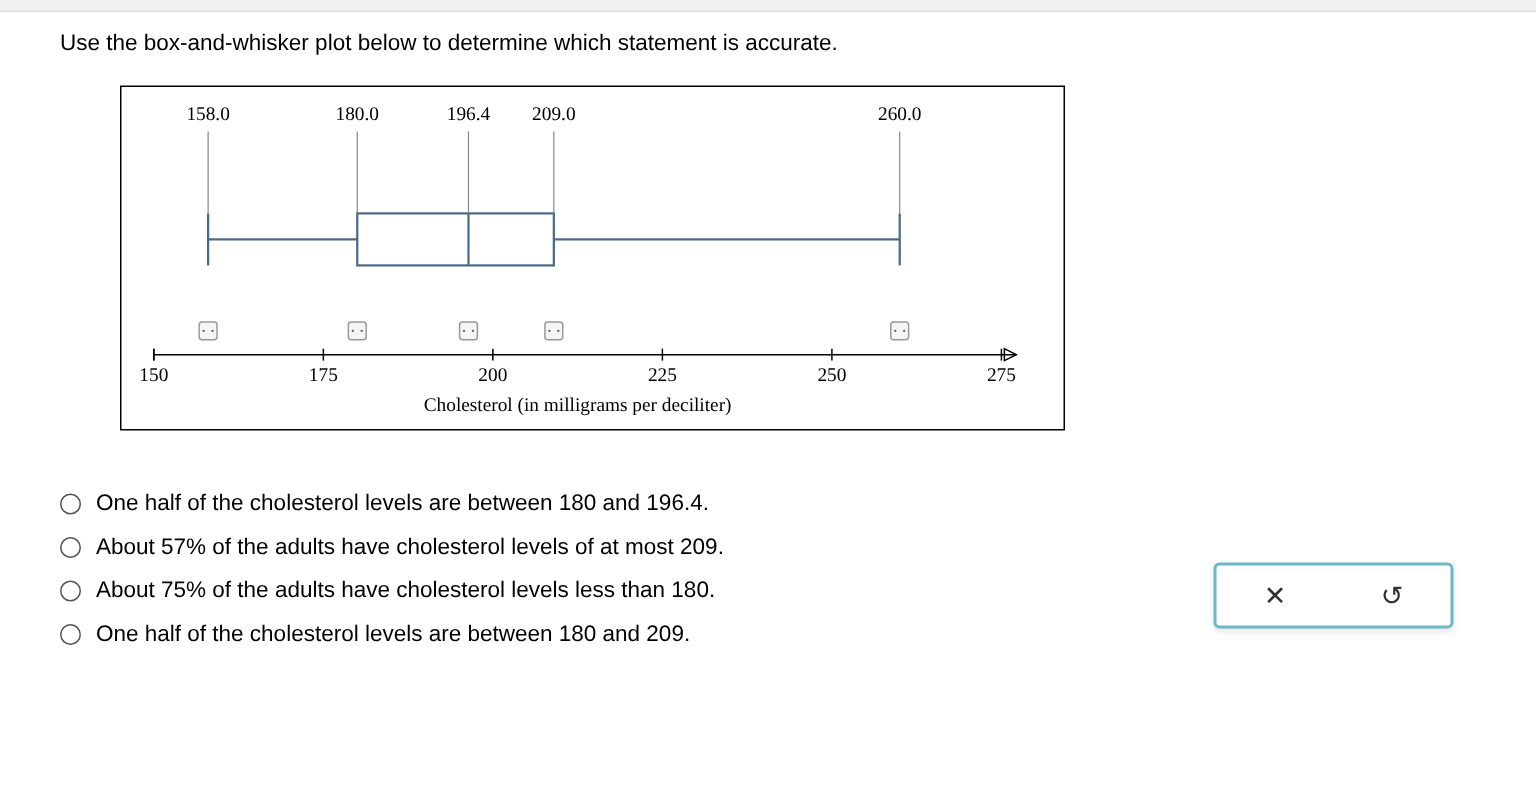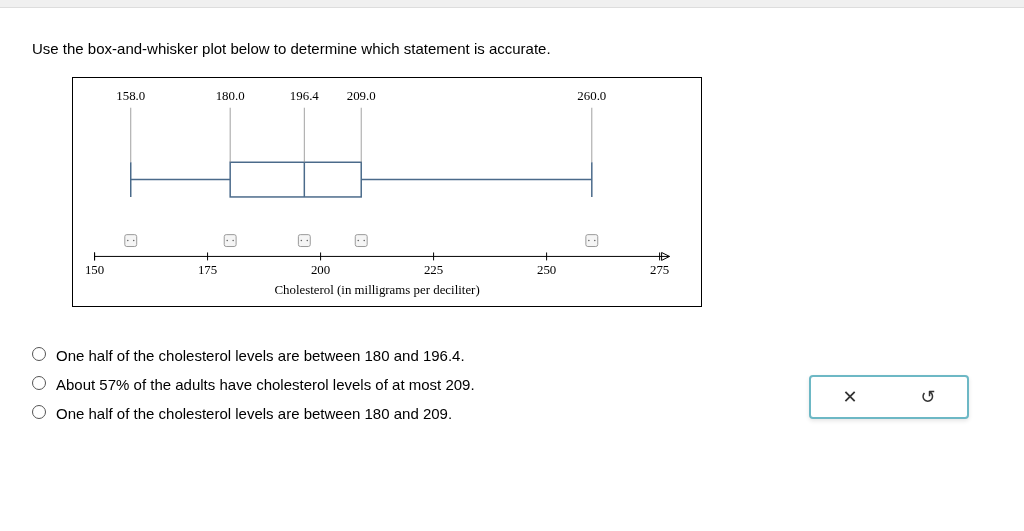--- a/index.html
+++ b/index.html
@@ -10,21 +10,22 @@
       font-size: 14px;
       color: #000;
       background: #fff;
     }
     .topbar {
       height: 8px;
       background: #f0f0f0;
       border-bottom: 1px solid #ddd;
     }
     .content {
-      padding: 32px;
+      padding: 12px;
+      margin-left: 28px;
     }
     .question-text {
       margin-bottom: 20px;
       font-size: 15px;
     }
     .chart-box {
       border: 1px solid #000;
       margin-left: 40px;
       width: 630px;
       height: 230px;
@@ -42,21 +43,21 @@
     }
     .chart-svg .axis-label {
       font-family: "Times New Roman", serif;
       font-size: 13px;
     }
     .options {
       margin-top: 40px;
     }
     .option-row {
       display: flex;
-      align-items: flex-start;
+      align-items: center;
       margin-bottom: 12px;
     }
     .radio {
       width: 14px;
       height: 14px;
       border: 1.5px solid #555;
       border-radius: 50%;
       margin-right: 10px;
       flex-shrink: 0;
     }
@@ -182,20 +183,24 @@
     <div class="option-row">
       <div class="radio"></div>
       <div class="option-text">One half of the cholesterol levels are between 180 and 196.4.</div>
     </div>
     <div class="option-row">
       <div class="radio"></div>
       <div class="option-text">About 57% of the adults have cholesterol levels of at most 209.</div>
     </div>
     <div class="option-row">
       <div class="radio"></div>
+      <div class="option-text">About 75% of the adults have cholesterol levels less than 180.</div>
+    </div>
+    <div class="option-row">
+      <div class="radio"></div>
       <div class="option-text">One half of the cholesterol levels are between 180 and 209.</div>
     </div>
   </div>
 
   <div class="action-panel">
     <div class="action-btn">
       <span>✕</span>
     </div>
     <div class="action-btn">
       <span>↺</span>

